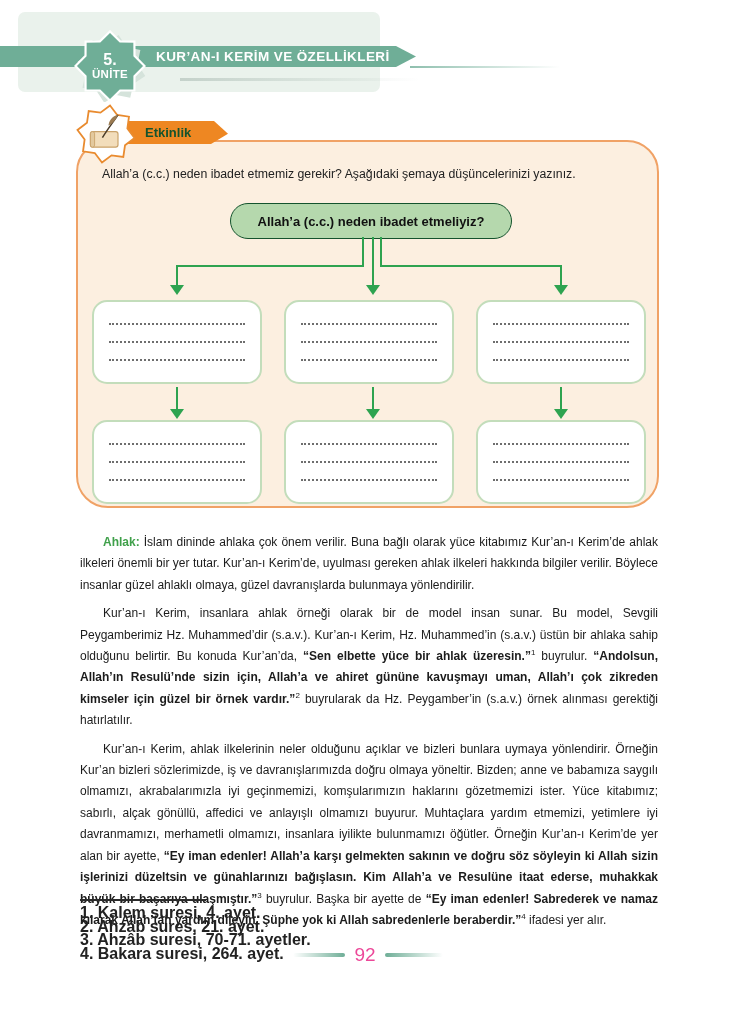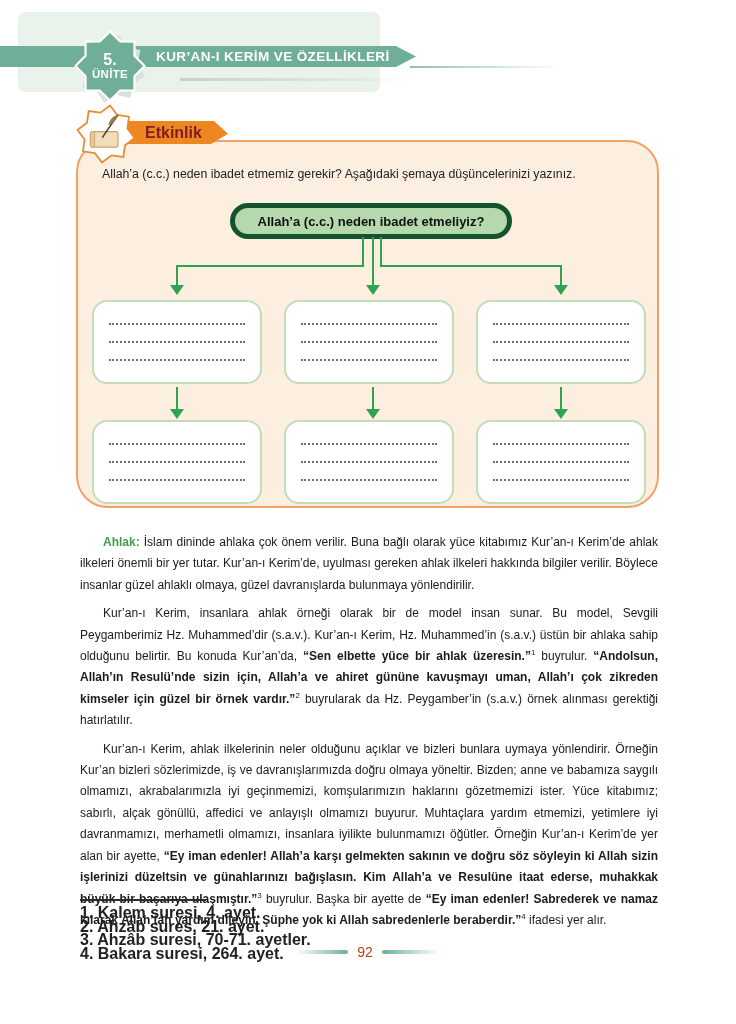--- a/index.html
+++ b/index.html
@@ -35,30 +35,30 @@
   
   .activity{
     left:76px;top:140px;width:583px;height:368px;background:#fcefe0;
     border:2px solid #f0a266;border-radius:32px;box-sizing:border-box;
   }
   .act-banner{
     left:128px;top:121px;width:100px;height:23px;background:#ee8722;
     clip-path:polygon(0 0,calc(100% - 14px) 0,100% 55%,calc(100% - 17px) 100%,0 100%);
   }
   .act-banner span{
-    display:block;color:#7f1d1d;font-weight:bold;font-size:16px;line-height:23px;padding-left:17px;
+    display:block;color:#14532d;font-weight:bold;font-size:13px;line-height:23px;padding-left:17px;
   }
   .act-icon{left:76px;top:104px;width:60px;height:60px;}
 
   .instruction{
     position:absolute;left:24px;top:24px;width:536px;font-size:12.3px;color:#222;line-height:17px;
   }
   .pill{
     position:absolute;left:152px;top:61px;width:282px;height:36px;background:#b5d8ad;
-    border:5px solid #14532d;border-radius:19px;display:flex;align-items:center;justify-content:center;
+    border:1px solid #14532d;border-radius:19px;display:flex;align-items:center;justify-content:center;
     font-weight:bold;font-size:13px;color:#111;box-sizing:border-box;
   }
   .gl{position:absolute;background:#2ea350;}
   .ah{position:absolute;width:0;height:0;border-left:7px solid transparent;
       border-right:7px solid transparent;border-top:10px solid #2ea350;}
   .row{position:absolute;left:14px;width:554px;display:flex;justify-content:space-between;}
   .row1{top:158px;}
   .row2{top:278px;}
   .abox{
     width:170px;height:84px;background:#ffffff;border:2px solid #c3ddbb;border-radius:15px;
@@ -76,21 +76,21 @@
   .g{font-weight:bold;color:#3fa04a;}
   sup{font-size:8px;line-height:0;}
 
   
   .fn-divider{left:80px;top:899px;width:126px;height:2px;background:#2b2b2b;}
   .footnotes{left:80px;top:906px;}
   .fn{font-size:16px;line-height:13.5px;color:#222;font-weight:bold;}
   .pagefoot{
     left:0;top:944px;width:736px;display:flex;align-items:center;justify-content:center;gap:9px;
   }
-  .pagenum{font-size:14px;color:#c2410c;}
+  .pagenum{font-size:19px;color:#ec4899;}
   .dash{height:4px;border-radius:2px;}
   .dash-l{width:52px;background:linear-gradient(to right,rgba(111,174,151,0),#6fae97);}
   .dash-r{width:58px;background:linear-gradient(to right,#6fae97,rgba(111,174,151,0));}
 </style>
 </head>
 <body>
 
 <div class="abs sage-panel"></div>
 
 <div class="abs ribbon">

